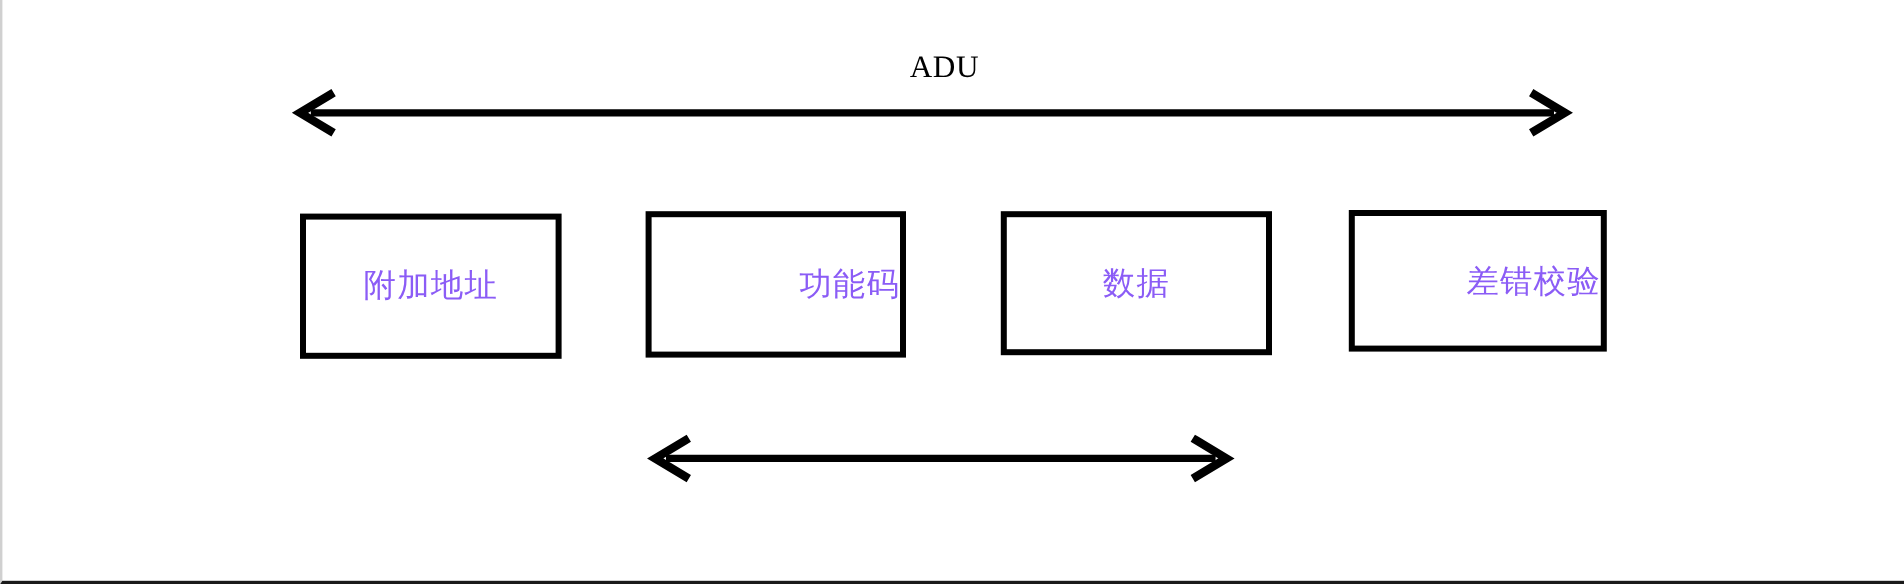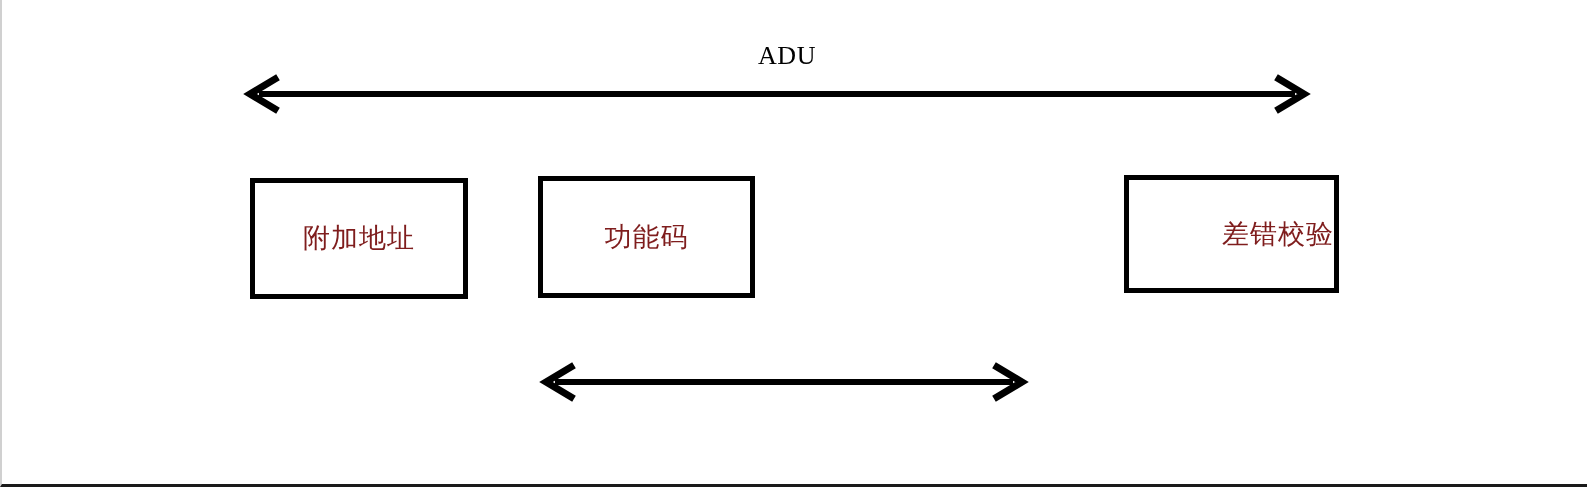--- a/index.html
+++ b/index.html
@@ -43,21 +43,21 @@
   .field-box {
     position: absolute;
     box-sizing: border-box;
     background: #ffffff;
     border: 5px solid #000000;
     display: flex;
     align-items: center;
     justify-content: center;
   }
   .field-label {
-    color: #7f1d1d;
+    color: #8b5cf6;
     font-size: 27px;
     line-height: 1;
     letter-spacing: 1px;
     white-space: nowrap;
   }
 </style>
 </head>
 <body>
 
 <div id="canvas">
@@ -69,24 +69,27 @@
       <line x1="14" y1="18" x2="1050" y2="18" stroke="#000000" stroke-width="6"></line>
       <polyline points="30,3 5,18 30,33" fill="none" stroke="#000000" stroke-width="7" stroke-linecap="square" stroke-linejoin="miter"></polyline>
       <polyline points="1034,3 1059,18 1034,33" fill="none" stroke="#000000" stroke-width="7" stroke-linecap="square" stroke-linejoin="miter"></polyline>
     </svg>
   </div>
 
   <div class="field-box" style="left:248px; top:178px; width:218px; height:121px;">
     <span class="field-label">附加地址</span>
   </div>
 
-  <div class="field-box" style="left:536px; top:176px; width:217px; height:122px;">
+  <div class="field-box" style="left:536px; top:176px; width:217px; height:122px;justify-content:flex-end;">
     <span class="field-label">功能码</span>
   </div>
 
+  <div class="field-box" style="left:832px; top:176px; width:226px; height:120px;">
+    <span class="field-label">数据</span>
+  </div>
 
   <div class="field-box" style="left:1122px; top:175px; width:215px; height:118px;justify-content:flex-end;">
     <span class="field-label">差错校验</span>
   </div>
 
   <div class="arrow" style="left:539px; top:364px;">
     <svg width="486" height="36" viewBox="0 0 486 36">
       <line x1="14" y1="18" x2="472" y2="18" stroke="#000000" stroke-width="6"></line>
       <polyline points="30,3 5,18 30,33" fill="none" stroke="#000000" stroke-width="7" stroke-linecap="square" stroke-linejoin="miter"></polyline>
       <polyline points="456,3 481,18 456,33" fill="none" stroke="#000000" stroke-width="7" stroke-linecap="square" stroke-linejoin="miter"></polyline>

